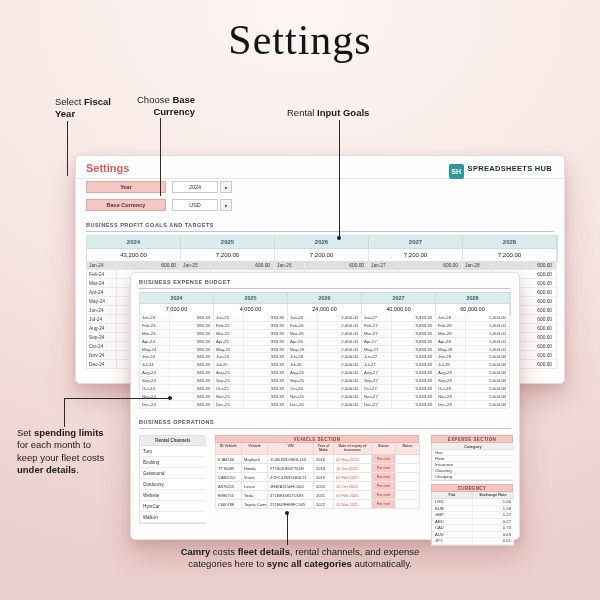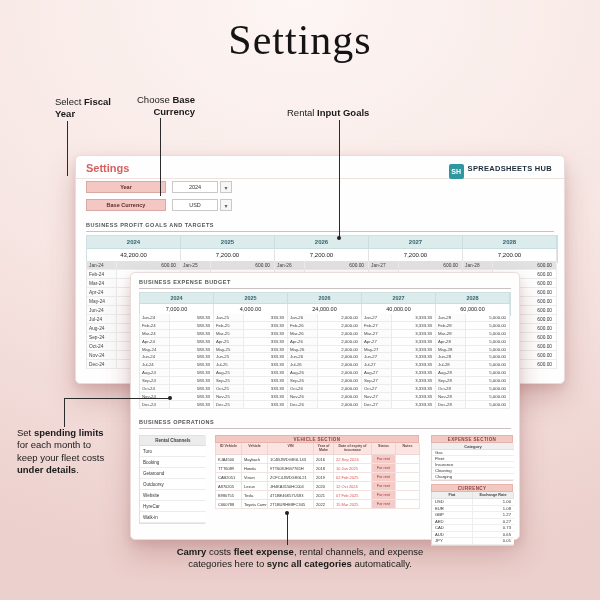--- a/index.html
+++ b/index.html
@@ -139,21 +139,21 @@
 
   <div class="ann" id="ann-fiscal"><span>Select </span><span class="b">Fiscal
 Year</span></div>
   <div class="ann" id="ann-currency"><span>Choose </span><span class="b">Base
 Currency</span></div>
   <div class="ann" id="ann-profit"><span>Rental </span><span class="b">Input Goals</span></div>
   <div class="ann" id="ann-spending"><span>Set </span><span class="b">spending limits</span><span>
 for each month to
 keep your fleet costs
 </span><span class="b">under details</span><span>.</span></div>
-  <div class="ann" id="ann-input"><span class="b">Camry</span><span> costs </span><span class="b">fleet expense</span><span>, rental channels, and expense
+  <div class="ann" id="ann-input"><span class="b">Camry</span><span> costs </span><span class="b">fleet details</span><span>, rental channels, and expense
 categories here to </span><span class="b">sync all categories</span><span> automatically.</span></div>
 
   <div class="vline" id="l1"></div>
   <div class="vline" id="l2"></div>
   <div class="vline" id="l3"></div>
   <div class="vline" id="l4v"></div>
   <div class="hline" id="l4h"></div>
   <div class="vline" id="l5"></div>
   <div class="dot" id="d3"></div>
   <div class="dot" id="d4"></div>

